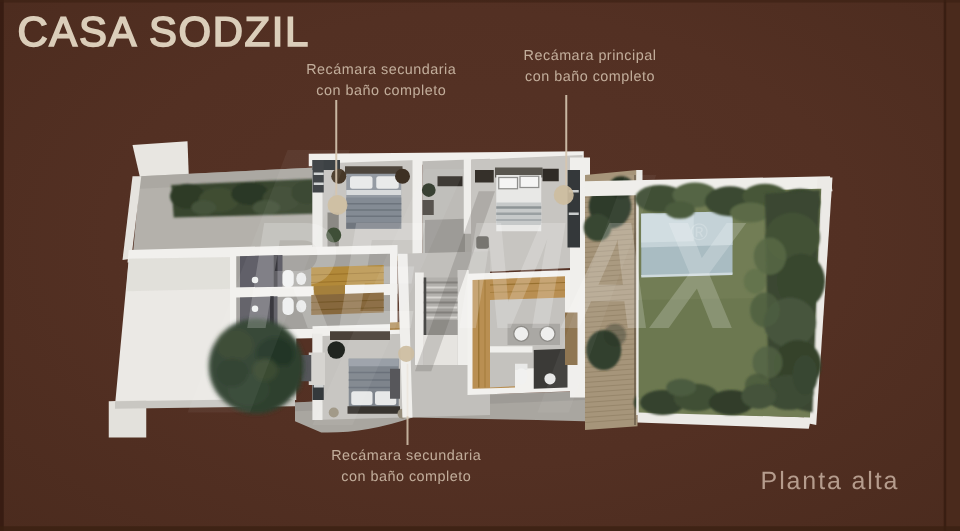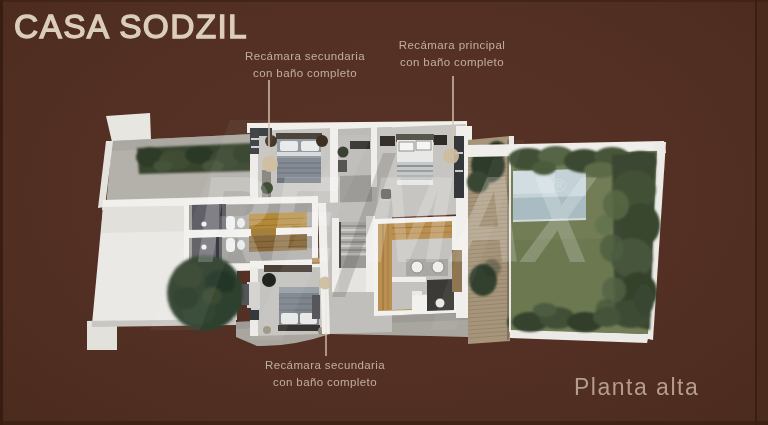--- a/index.html
+++ b/index.html
@@ -444,19 +444,19 @@
     <line x1="326" y1="333" x2="326" y2="356" stroke="#d6c6b0" stroke-width="1.6" opacity=".85"></line>
 
     <circle cx="325" cy="283" r="6.5" fill="#cdbd9f" opacity=".92"></circle>
   </svg>
 
   <div style="position:absolute;left:14px;top:8px;color:#dbceba;font-size:33.5px;font-weight:normal;
     letter-spacing:1.3px;-webkit-text-stroke:1.3px #dbceba;">CASA SODZIL</div>
 
   <div class="lbl" style="left:225px;top:48px;width:160px;">Recámara secundaria<br>con baño completo</div>
 
-  <div class="lbl" style="left:372px;top:37px;width:160px;">Recámara principal<br>con baño completo</div>
+  <div class="lbl" style="left:392px;top:37px;width:160px;">Recámara principal<br>con baño completo</div>
 
   <div class="lbl" style="left:245px;top:357px;width:160px;">Recámara secundaria<br>con baño completo</div>
 
-  <div style="position:absolute;left:574px;top:374px;width:150px;color:#b59c8d;font-size:23px;
-    letter-spacing:1.5px;text-align:left;">Planta alta</div>
+  <div style="position:absolute;left:589px;top:374px;width:150px;color:#b59c8d;font-size:20px;
+    letter-spacing:1.5px;text-align:center;">Planta alta</div>
 </div>
 
 </body></html>

